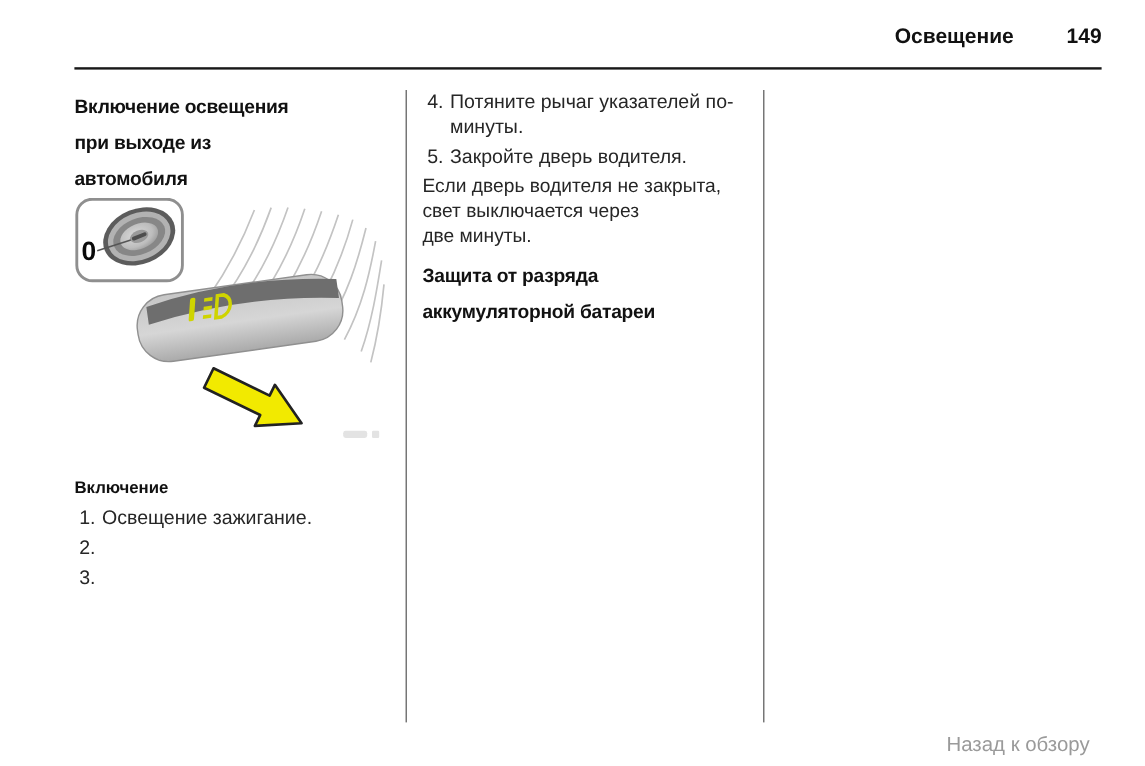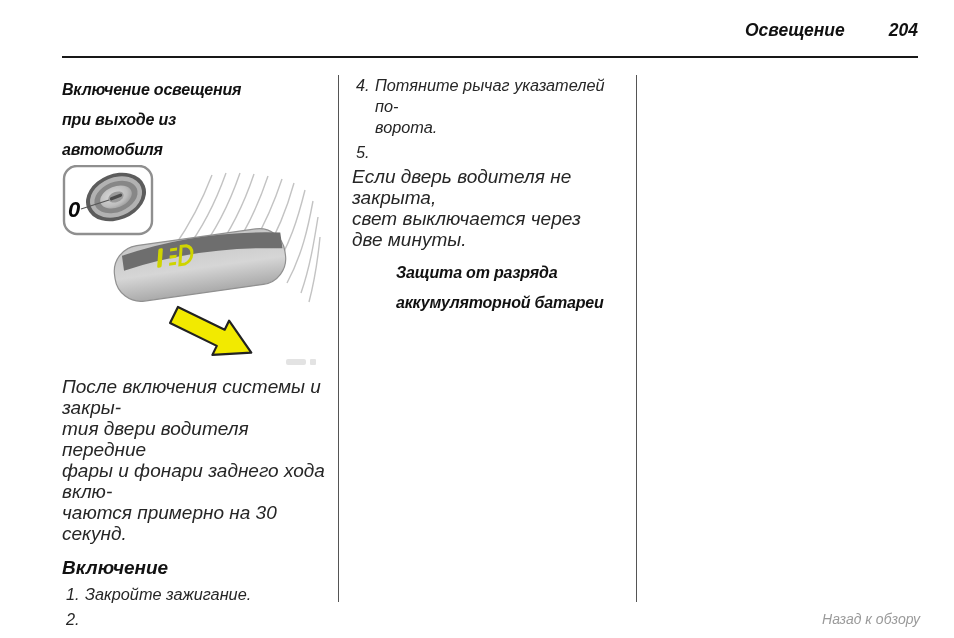--- a/index.html
+++ b/index.html
@@ -3,21 +3,21 @@
 <meta charset="utf-8">
 <style>
   html, body {
     margin: 0; padding: 0;
     width: 954px; height: 638px;
     background: #ffffff;
     overflow: hidden;
     font-family: "Liberation Sans", "DejaVu Sans", sans-serif;
     color: #262626;
   }
-  .page { position: absolute; inset: 0; width: 954px; height: 638px; background: #fff; font-style: italic; }
+  .page { position: absolute; inset: 0; width: 954px; height: 638px; background: #fff; }
 
   
   .running-header {
     position: absolute; top: 20px; left: 62px; width: 856px;
     display: flex; justify-content: flex-end; align-items: baseline; gap: 44px;
     font-weight: bold; font-size: 17.5px; color: #111;
   }
   .header-rule {
     position: absolute; top: 56px; left: 62px; width: 856px; height: 2px;
     background: #181818;
@@ -31,55 +31,55 @@
   .v-divider  { position: absolute; top: 75px; width: 1px; height: 527px; background: #555; }
   .v-divider.d1 { left: 338px; }
   .v-divider.d2 { left: 636px; }
 
   
   h1.heading {
     margin: 0; font-size: 16px; line-height: 30px; font-weight: bold;
     color: #111; white-space: pre-line; letter-spacing: -0.2px;
   }
   h2.subheading {
-    margin: 12px 0 0 0; font-size: 19px; line-height: 24px; font-weight: bold;
+    margin: 22px 0 0 0; font-size: 14px; line-height: 24px; font-weight: bold;
     color: #111;
   }
   p.body {
-    margin: 4px 0 0 0; font-size: 19px; line-height: 21px;
+    margin: 4px 0 0 0; font-size: 16px; line-height: 21px;
     white-space: pre-line;
   }
   p.body.tight { margin-top: 3px; }
   ol.steps { list-style: none; margin: 4px 0 0 0; padding: 0; font-size: 16.3px; line-height: 21px; }
   ol.steps.first { margin-top: 0; }
   ol.steps li { display: flex; margin-top: 4px; }
   ol.steps li:first-child { margin-top: 0; }
   ol.steps .marker { flex: none; width: 23px; padding-left: 4px; box-sizing: border-box; }
   ol.steps .txt { white-space: pre-line; }
-  h1.heading.mid { margin-top: 8px; margin-left: 44px; }
+  h1.heading.mid { margin-top: 8px; }
 
   
   figure.lever-fig { margin: 0; width: 260px; height: 207px; position: relative; }
   figure.lever-fig svg { display: block; }
 
   
   .back-link {
-    position: absolute; top: 611px; left: 64px; width: 856px;
-    text-align: right; font-size: 14px; color: #9a9a9a;
+    position: absolute; top: 611px; left: 52px; width: 856px;
+    text-align: right; font-size: 17px; color: #9a9a9a;
     text-decoration: none; cursor: pointer;
   }
 </style>
 </head>
 <body>
 
 <div class="page">
 
   <div class="running-header">
     <span>Освещение</span>
-    <span>204</span>
+    <span>149</span>
   </div>
   <div class="header-rule"></div>
 
   <div class="v-divider d1"></div>
   <div class="v-divider d2"></div>
 
   <div class="col col-left">
 
     <h1 class="heading">Включение освещения
 при выходе из
@@ -147,51 +147,48 @@
           <polygon points="0,-9 52,-9 52,-19 86,0 52,19 52,9 0,9" fill="#f2ea00" stroke="#222" stroke-width="2.2" stroke-linejoin="round"></polygon>
         </g>
 
         <g fill="#e3e3e3">
           <rect x="224" y="194" width="20" height="6" rx="2"></rect>
           <rect x="248" y="194" width="6" height="6" rx="1"></rect>
         </g>
       </svg>
     </figure>
 
-    <p class="body">После включения системы и закры-
-тия двери водителя передние
-фары и фонари заднего хода вклю-
-чаются примерно на 30 секунд.</p>
 
     <h2 class="subheading">Включение</h2>
 
     <ol class="steps">
       <li>
         <span class="marker">1.</span>
-        <span class="txt">Закройте зажигание.</span>
+        <span class="txt">Освещение зажигание.</span>
       </li>
       <li>
         <span class="marker">2.</span>
       </li>
       <li>
         <span class="marker">3.</span>
       </li>
     </ol>
   </div>
 
   <div class="col col-middle">
 
     <ol class="steps first">
       <li>
         <span class="marker">4.</span>
         <span class="txt">Потяните рычаг указателей по-
-ворота.</span>
+минуты.</span>
       </li>
       <li>
         <span class="marker">5.</span>
+        <span class="txt">Закройте дверь водителя.</span>
       </li>
     </ol>
 
     <p class="body tight">Если дверь водителя не закрыта,
 свет выключается через
 две минуты.</p>
 
 
     <h1 class="heading mid">Защита от разряда
 аккумуляторной батареи</h1>

